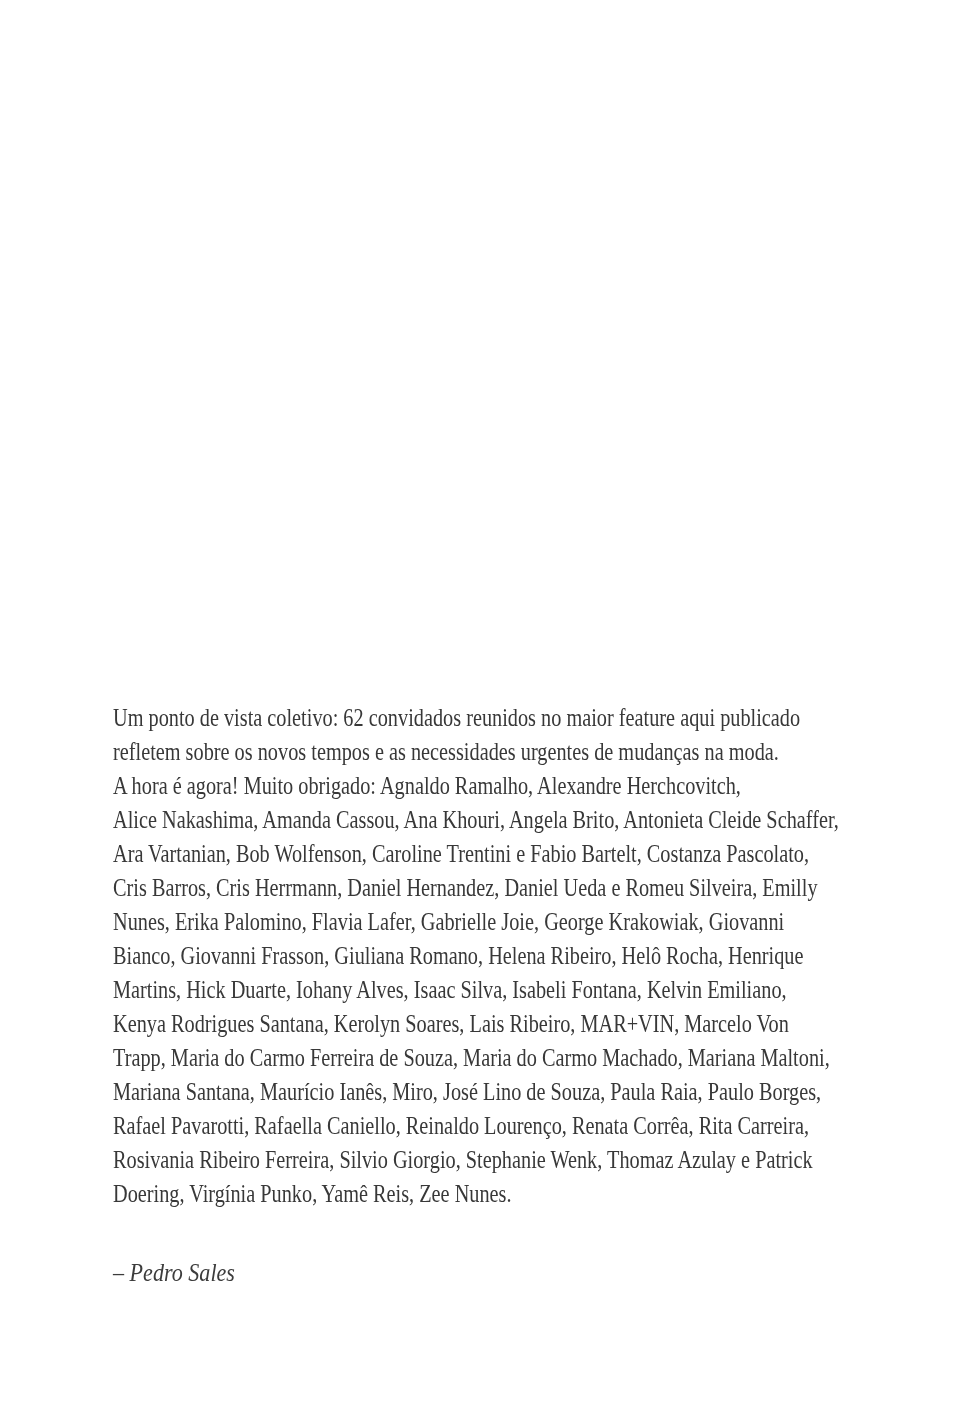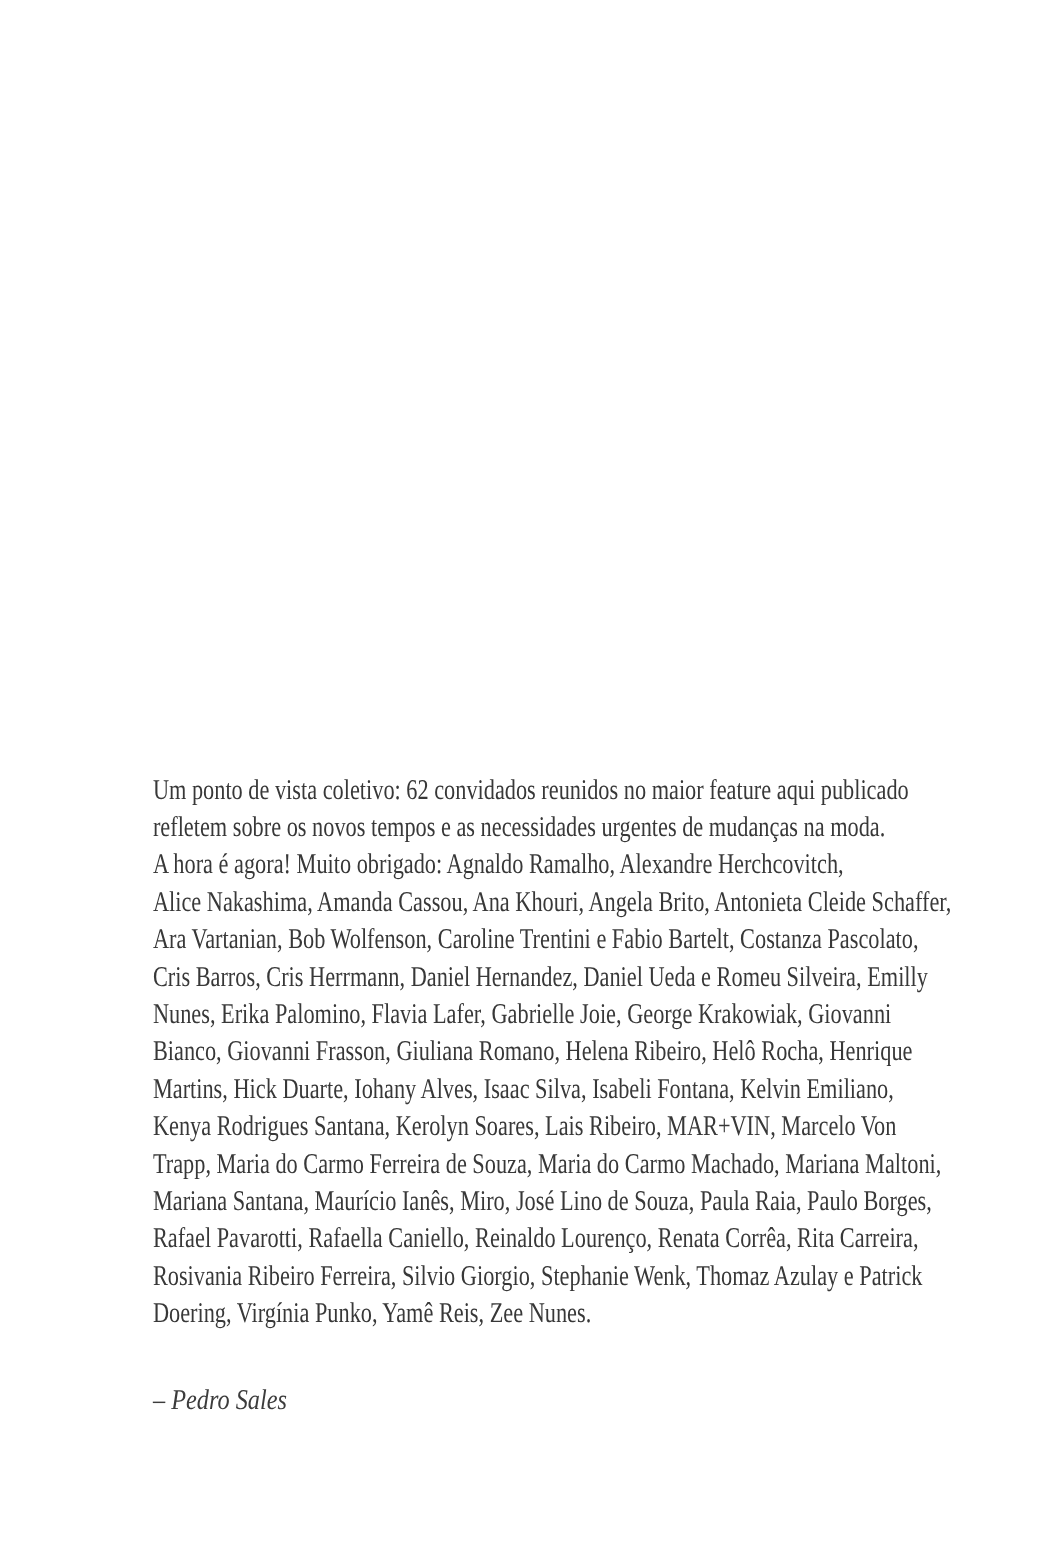--- a/index.html
+++ b/index.html
@@ -11,21 +11,20 @@
     height: 1422px;
     background: #ffffff;
     position: relative;
     overflow: hidden;
     font-family: "Liberation Serif", serif;
   }
   .page {
     position: absolute;
     inset: 0;
     background: #ffffff;
-    margin-left: 26px;
   }
   .text-block {
     position: absolute;
     left: 113px;
     top: 701px;
     width: 980px;
     transform: scaleX(0.78);
     transform-origin: left top;
     color: #383838;
     font-size: 26px;

